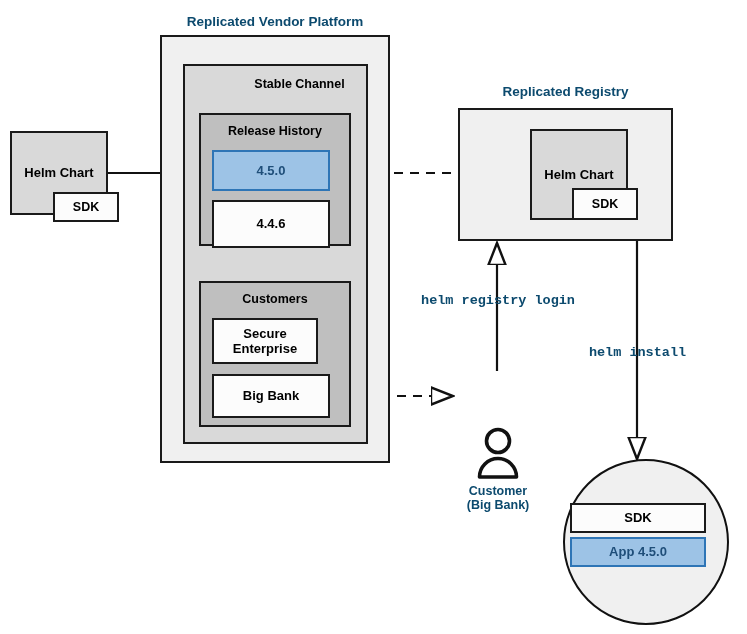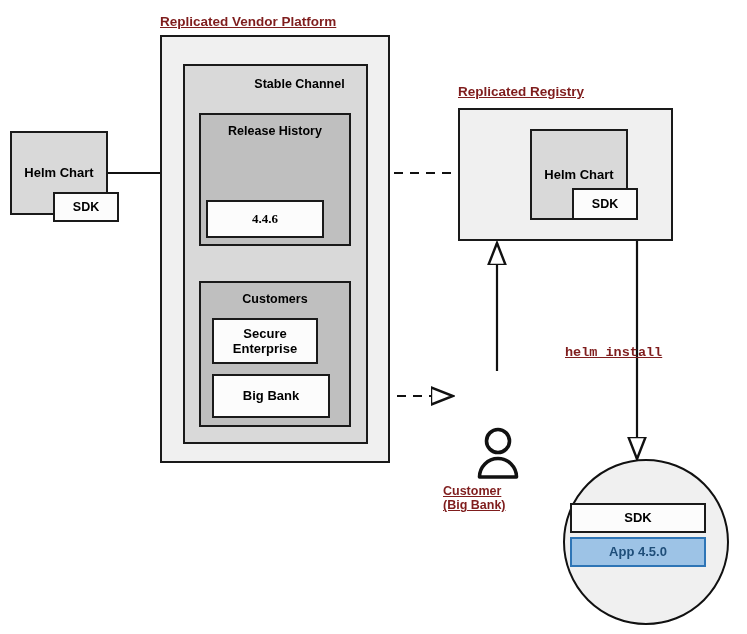--- a/index.html
+++ b/index.html
@@ -5,22 +5,22 @@
   html,body{margin:0;padding:0;background:#ffffff;}
   body{
     width:747px;height:634px;position:relative;overflow:hidden;
     font-family:"Liberation Sans", sans-serif;
     -webkit-font-smoothing:antialiased;
   }
   .canvas{position:absolute;inset:0;}
   svg.edges{position:absolute;left:0;top:0;width:747px;height:634px;pointer-events:none;}
 
   .lbl{
-    position:absolute;font-weight:bold;color:#7f1d1d;
-    text-align:left;line-height:1.15;white-space:pre;text-decoration:underline;
+    position:absolute;font-weight:bold;color:#0c4a6e;
+    text-align:center;line-height:1.15;white-space:pre;
   }
   .title{font-size:13.5px;}
 
   .box{position:absolute;box-sizing:border-box;border:2px solid #1a1a1a;
        display:flex;align-items:center;justify-content:center;
        font-weight:bold;color:#000;text-align:center;line-height:1.18;}
 
   .fill-light{background:#f0f0f0;}
   .fill-mid{background:#d9d9d9;}
   .fill-dark{background:#bfbfbf;}
@@ -88,22 +88,25 @@
   <div class="box fill-light titled" style="left:160px;top:35px;width:230px;height:428px;"></div>
 
   <div class="box fill-mid titled" style="left:183px;top:64px;width:185px;height:380px;">
     <span class="boxtitle" style="top:11px;font-size:12.5px;padding-left:48px;">Stable Channel</span>
   </div>
 
   <div class="box fill-dark titled" style="left:199px;top:113px;width:152px;height:133px;">
     <span class="boxtitle" style="top:9px;font-size:12.5px;">Release History</span>
   </div>
 
+  <div class="box fill-blue" style="left:212px;top:150px;width:118px;height:41px;font-size:13px;">
+    <span>4.5.0</span>
+  </div>
 
-  <div class="box fill-white" style="left:206px;top:200px;width:118px;height:38px;font-size:13px;font-family:Liberation Serif, serif;">
+  <div class="box fill-white" style="left:212px;top:200px;width:118px;height:48px;font-size:13px;">
     <span>4.4.6</span>
   </div>
 
   <div class="box fill-dark titled" style="left:199px;top:281px;width:152px;height:146px;">
     <span class="boxtitle" style="top:9px;font-size:12.5px;">Customers</span>
   </div>
 
   <div class="box fill-white" style="left:212px;top:318px;width:106px;height:46px;font-size:13px;">
     <span>Secure
 Enterprise</span>
@@ -126,20 +129,21 @@
 
 
   <svg class="person" style="left:474px;top:427px;width:48px;height:52px;" viewBox="0 0 48 52">
     <circle cx="24" cy="14" r="11.5" fill="#ffffff" stroke="#111" stroke-width="3.6"></circle>
     <path d="M5.5,50 a18.5,18.5 0 0 1 37,0 Z" fill="#ffffff" stroke="#111" stroke-width="3.6" stroke-linejoin="round"></path>
   </svg>
 
   <div class="lbl" style="left:443px;top:484px;width:110px;font-size:12.5px;">Customer
 (Big Bank)</div>
 
+  <div class="lbl" style="left:398px;top:293px;width:200px;font-family:'Liberation Mono', monospace;font-size:13.5px;">helm registry login</div>
 
   <div class="lbl" style="left:565px;top:345px;width:145px;font-family:'Liberation Mono', monospace;font-size:13.5px;">helm install</div>
 
   <div class="cluster" style="left:563px;top:459px;width:166px;height:166px;"></div>
 
 
   <div class="box fill-white" style="left:570px;top:503px;width:136px;height:30px;font-size:13px;">
     <span>SDK</span>
   </div>
 

